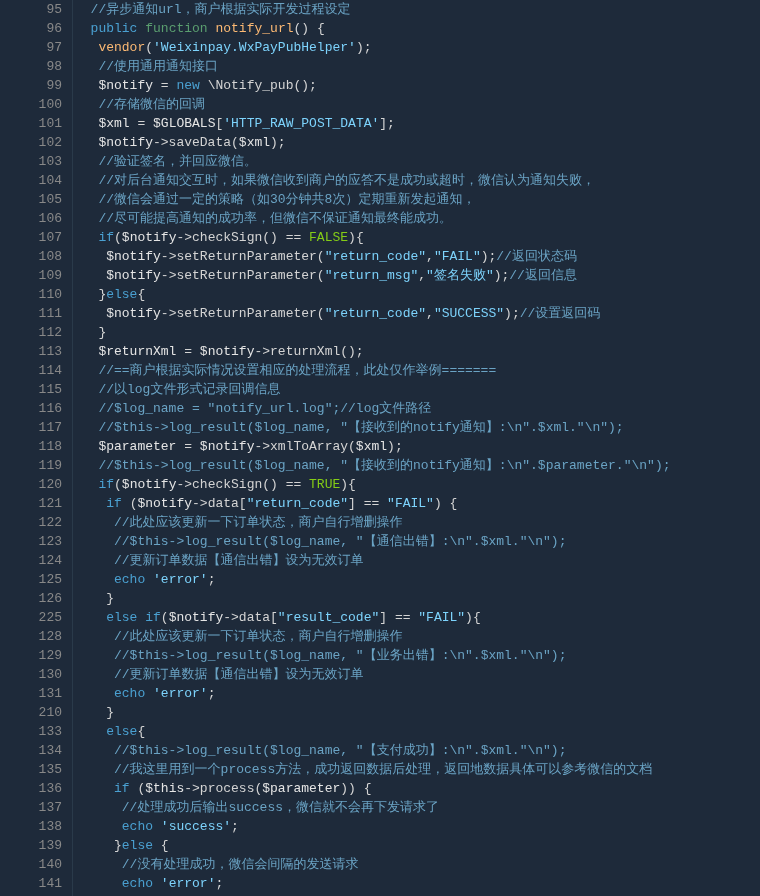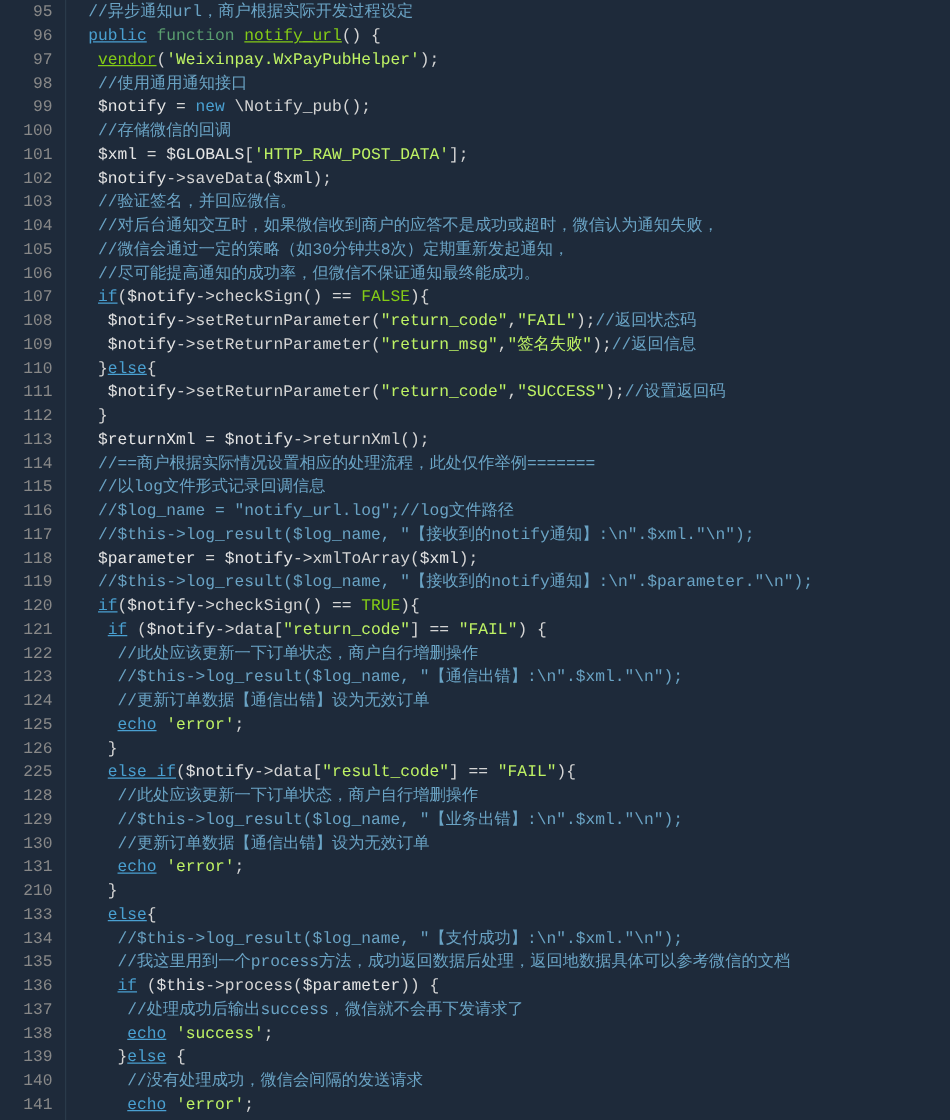--- a/index.html
+++ b/index.html
@@ -8,20 +8,21 @@
       font-family: Consolas, Monaco, 'Courier New', monospace;
       font-size: 13px;
       line-height: 19px;
       overflow: hidden;
       width: 760px;
       height: 896px;
     }
     .editor {
       display: flex;
       height: 100%;
+      margin-left: 20px;
     }
     .gutter {
       background: #1e2a3a;
       color: #888;
       text-align: right;
       padding: 0 10px 0 8px;
       user-select: none;
       flex-shrink: 0;
       width: 52px;
     }
@@ -33,25 +34,25 @@
       color: #d4d4d4;
       white-space: pre;
       border-left: 1px solid #2a3a4a;
       padding-left: 2px;
     }
     .code-line {
       height: 19px;
     }
     
     .t-comment { color: #6aa3c4; }
-    .t-keyword { color: #4aa0d1; text-decoration: underline; }
+    .t-keyword { color: #4aa0d1; }
     .t-keyword2 { color: #5a9e6f; }
-    .t-string2 { color: #bef264; }
+    .t-string2 { color: #7dd3fc; }
     .t-var { color: #e5e5e5; }
-    .t-func { color: #84cc16; text-decoration: underline; }
+    .t-func { color: #fdba74; }
     .t-kw-new { color: #4aa0d1; }
     .t-bool { color: #84cc16; }
   </style>
 </head>
 <body>
 
 <div class="editor">
   <div class="gutter" id="gutter">
       <div class="ln">95</div>
       <div class="ln">96</div>

